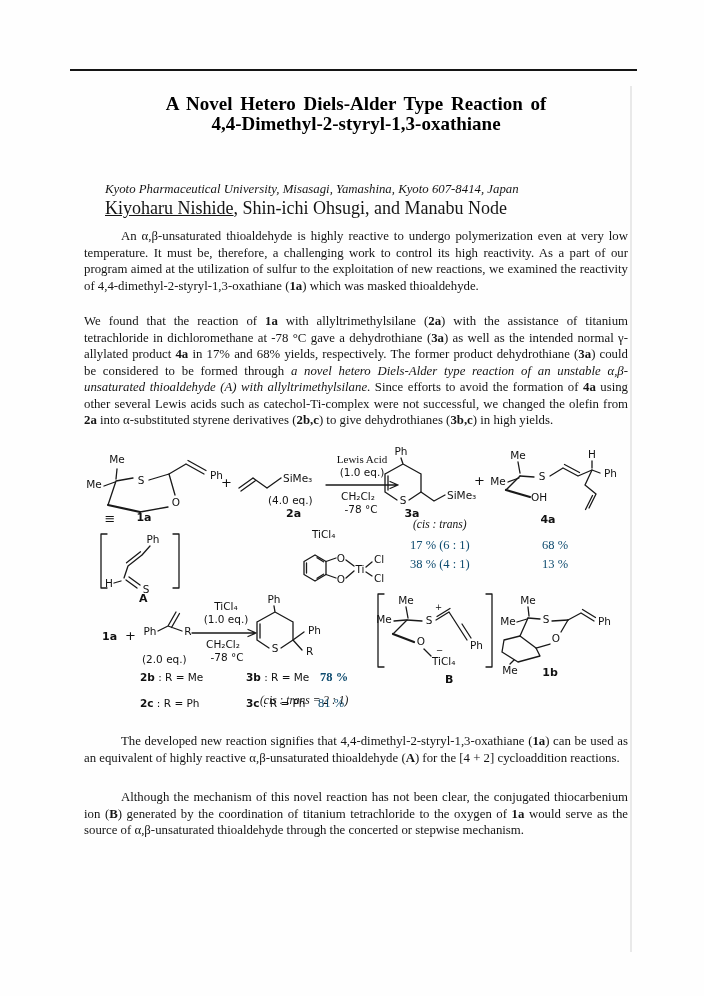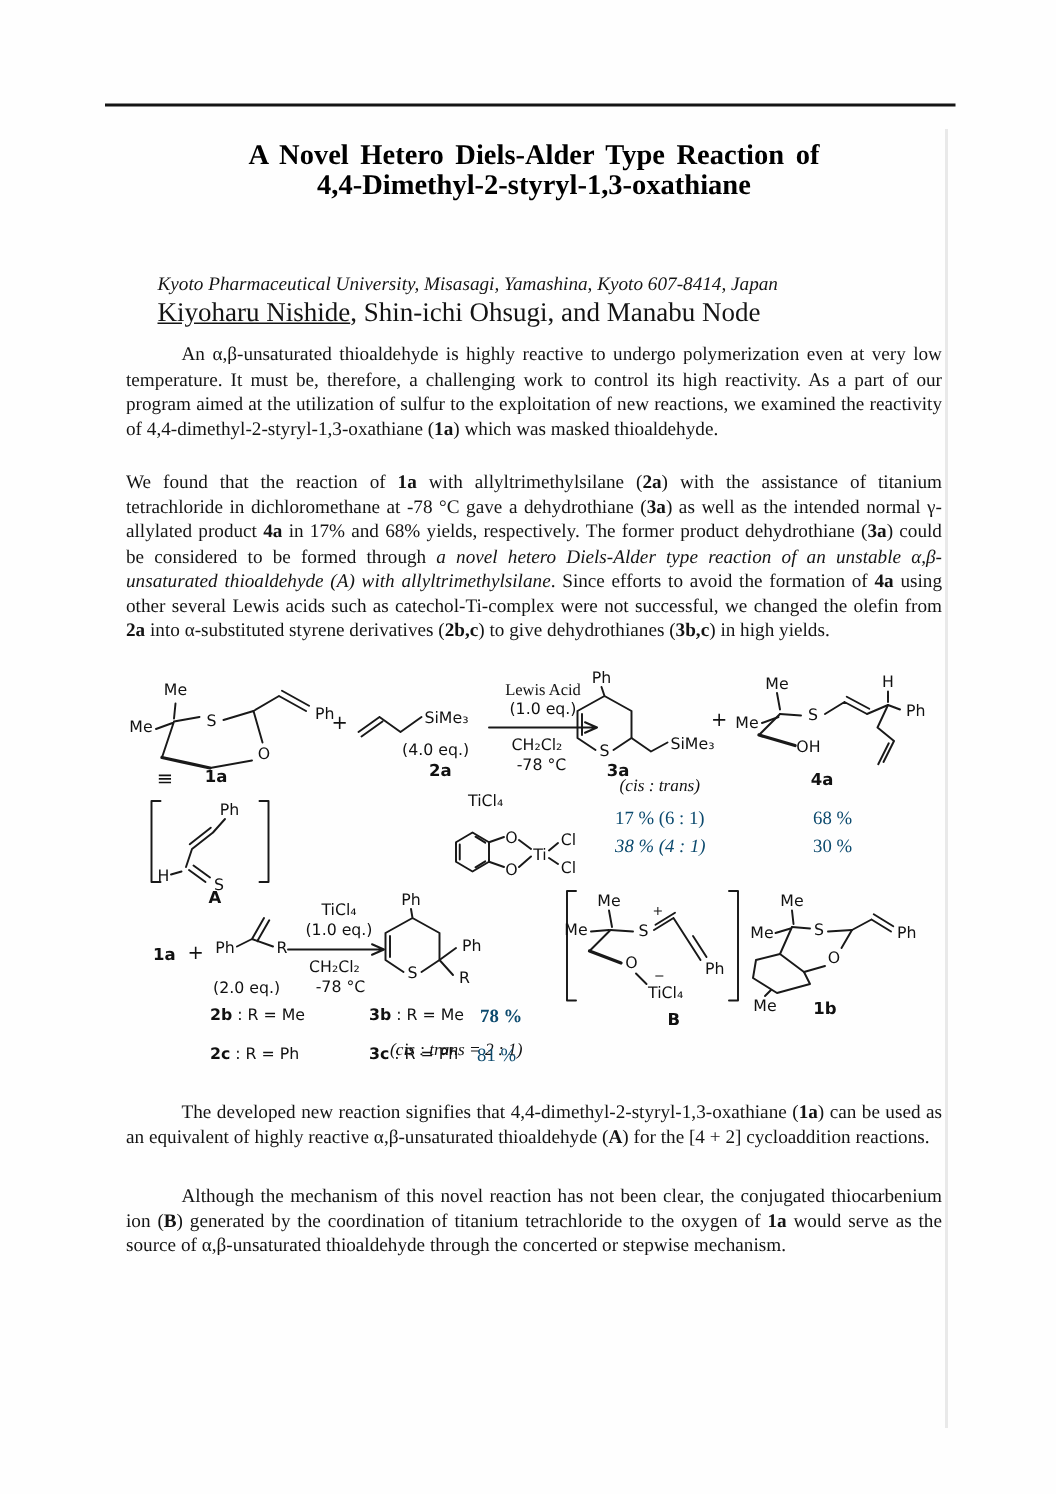--- a/index.html
+++ b/index.html
@@ -139,22 +139,22 @@
       <path class="bond" d="M30,16.5 L40,13 M30,29.5 L40,33 M50,15 L58,21 M50,33 L58,26 M70,22 L76,17 M70,27 L76,31"></path>
       <text x="45" y="17" text-anchor="middle">O</text>
       <text x="45" y="38" text-anchor="middle">O</text>
       <text x="64" y="28" text-anchor="middle">Ti</text>
       <text x="83" y="18" text-anchor="middle">Cl</text>
       <text x="83" y="37" text-anchor="middle">Cl</text>
     </svg>
 
     <span class="ylabel" style="left:326px;top:93px;">17 % (6 : 1)</span>
     <span class="ylabel" style="left:458px;top:93px;">68 %</span>
-    <span class="ylabel" style="left:326px;top:112px;font-style:italic;">38 % (4 : 1)</span>
-    <span class="ylabel" style="left:458px;top:112px;">30 %</span>
+    <span class="ylabel" style="left:326px;top:112px;">38 % (4 : 1)</span>
+    <span class="ylabel" style="left:458px;top:112px;">13 %</span>
 
     <span class="slabel bold" style="left:18px;top:185px;">1a</span>
     <span class="slabel plus" style="left:41px;top:183px;">+</span>
 
     <svg style="left:56px;top:158px;" width="62" height="48">
       <text x="10" y="32" text-anchor="middle">Ph</text>
       <path class="bond" d="M18,28 L28,23 M28,23 L36,9 M31.5,24.5 L39.5,10.5 M28,23 L42,28"></path>
       <text x="48" y="32" text-anchor="middle">R</text>
     </svg>
     <span class="slabel" style="left:58px;top:208px;">(2.0 eq.)</span>

